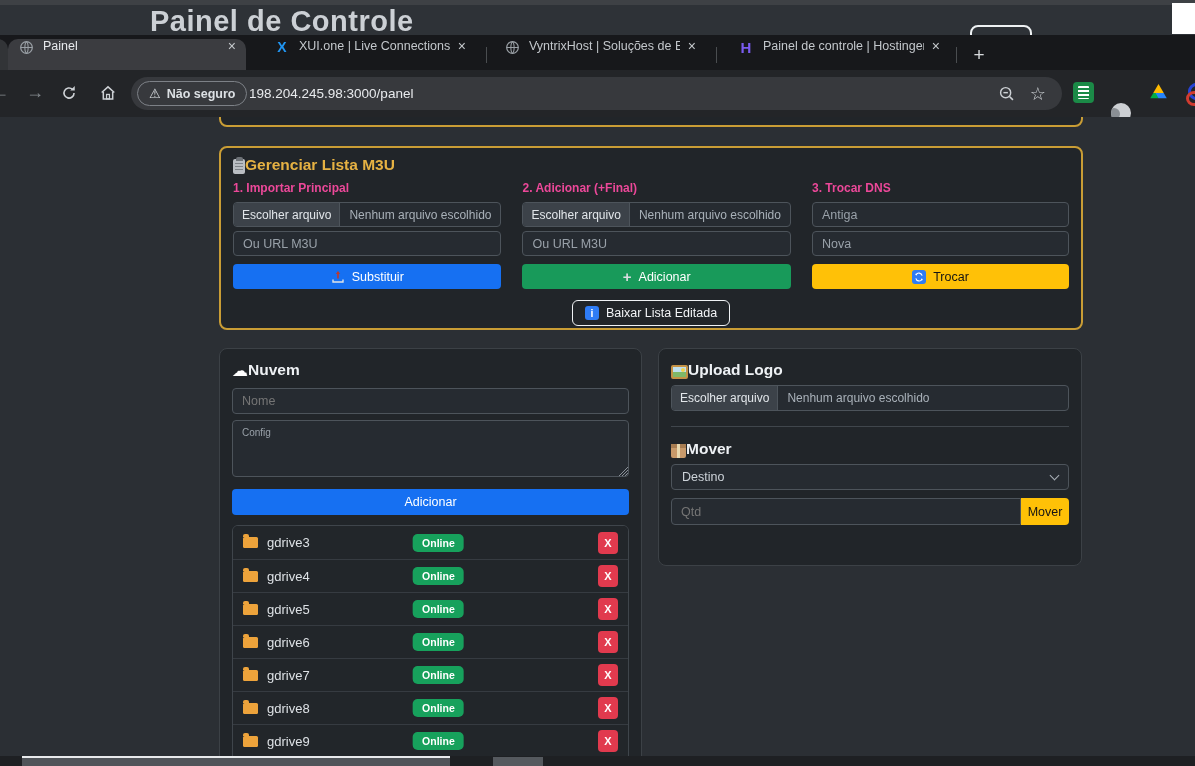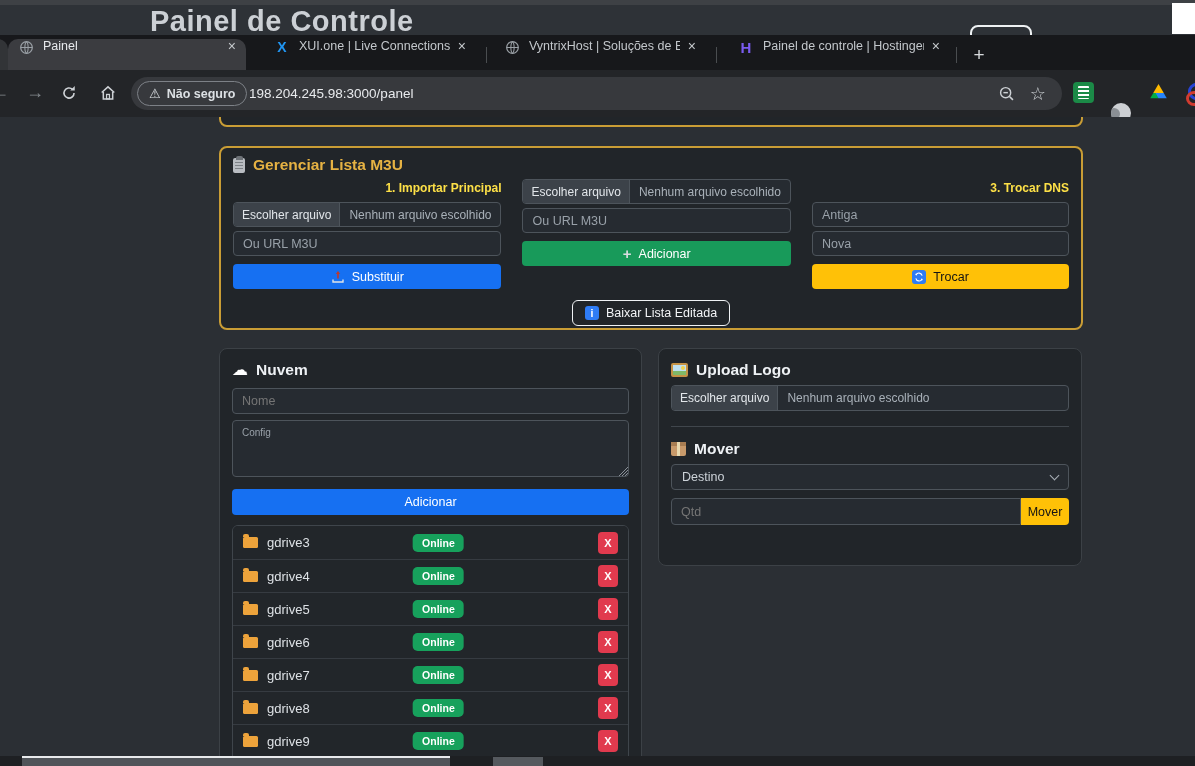--- a/index.html
+++ b/index.html
@@ -44,25 +44,25 @@
   .blob-ic { width:20px; height:20px; border-radius:50%; background:#cdd0d4; position:relative; overflow:hidden; }
   .blob-ic::before { content:""; position:absolute; left:-3px; top:5px; width:12px; height:12px; border-radius:50%; background:#8a8f94; }
   .linkext { position:absolute; width:20px; height:20px; }
   .linkext::before { content:""; position:absolute; left:2px; top:1px; width:11px; height:11px; border:3px solid #2743d6; border-radius:50%; transform:rotate(20deg); }
   .linkext::after { content:""; position:absolute; left:0px; top:9px; width:10px; height:9px; border:3px solid #d23b2f; border-radius:50%; }
   
   #content { position:absolute; left:0; top:117px; width:1195px; height:649px; background:#2b2f34; overflow:hidden; }
   .card { background:#212529; border:1px solid #3c4146; border-radius:8px; position:absolute; }
   #prevcard { left:219px; top:-14px; width:864px; height:24px; background:#212529; border:2px solid #c99d35; border-radius:8px; }
   #m3ucard { left:219px; top:29px; width:864px; height:184px; border:2px solid #c99d35; padding:8px 12px; }
-  .card-h { display:flex; align-items:center; gap:8px; }
+  .card-h { display:flex; align-items:flex-end; }
   .card-h .ht { font-size:15.5px; font-weight:bold; color:#e6b243; }
   .card-h .htw { font-size:15.5px; font-weight:bold; color:#eef1f4; }
   #m3ucols { margin-top:5px; display:grid; grid-template-columns:1fr 1fr 1fr; column-gap:21px; }
-  .collabel { font-size:12px; font-weight:bold; color:#fde047; margin:2px 0 7px;text-align:right; }
+  .collabel { font-size:12px; font-weight:bold; color:#ec4899; margin:2px 0 7px; }
   .filebox { height:25px; display:flex; align-items:center; background:#262b31; border:1px solid #4d545b; border-radius:4px; overflow:hidden; }
   .filebox .fseg { height:100%; display:flex; align-items:center; padding:0 8px; background:#3c4249; color:#e2e6ea; font-size:12px; border-right:1px solid #4d545b; white-space:nowrap; cursor:default; }
   .filebox .fstat { padding:0 9px; color:#a9b1b9; font-size:12px; white-space:nowrap; }
   .tinput { margin-top:4px; width:100%; height:25px; background:#262b31; border:1px solid #4d545b; border-radius:4px; color:#0ea5e9; font-size:12.5px; padding:0 9px; font-family:"Liberation Sans",sans-serif; }
   .tinput::placeholder, textarea::placeholder { color:#99a1a9; opacity:1; }
   .abtn { margin-top:8px; width:100%; height:25px; border:none; border-radius:4px; display:flex; align-items:center; justify-content:center; gap:7px; font-size:12.5px; color:#fff; cursor:default; font-family:"Liberation Sans",sans-serif; }
   .b-blue { background:#1670f2; }
   .b-green { background:#189a5a; }
   .b-yellow { background:#ffc107; color:#141414; }
   .plus-g { color:#d9dde1; font-size:15px; font-weight:bold; line-height:1; }
@@ -229,20 +229,21 @@
           <button class="abtn b-blue">
             <svg width="14" height="14" viewBox="0 0 14 14">
               <path d="M2 9.5v2.5h10V9.5" fill="none" stroke="#dfe3e7" stroke-width="1.4"></path>
               <line x1="7" y1="3.5" x2="7" y2="8.5" stroke="#c0392b" stroke-width="1.6"></line>
               <path d="M7 1 4.8 4h4.4z" fill="#c0392b"></path>
             </svg>
             <span>Substituir</span>
           </button>
         </div>
         <div>
+          <div class="collabel">2. Adicionar (+Final)</div>
           <div class="filebox">
             <span class="fseg">Escolher arquivo</span>
             <span class="fstat">Nenhum arquivo escolhido</span>
           </div>
           <input class="tinput" placeholder="Ou URL M3U" style="">
           <button class="abtn b-green">
             <span class="plus-g">+</span>
             <span>Adicionar</span>
           </button>
         </div>

